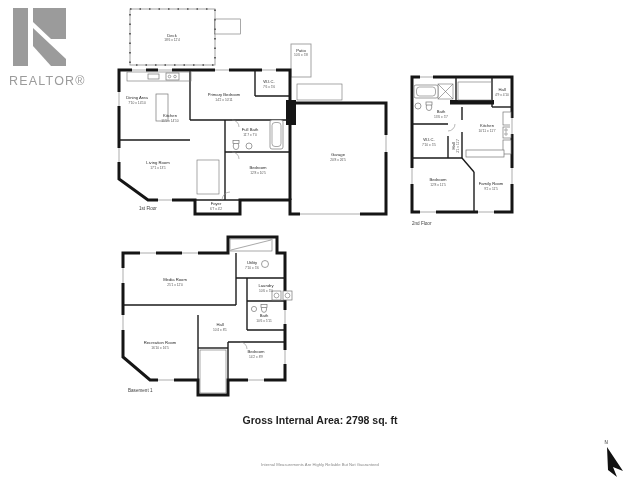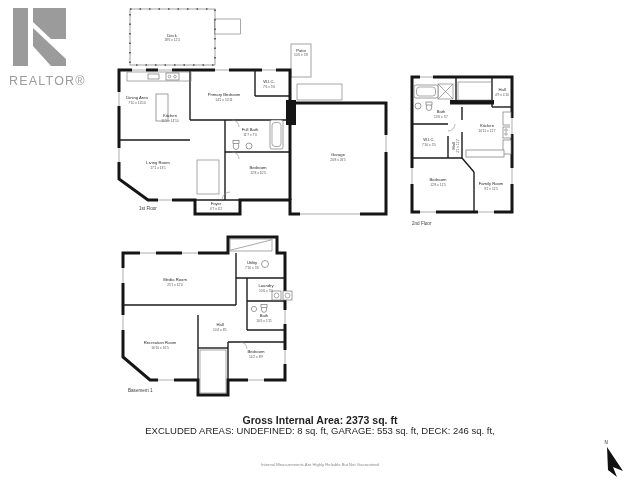--- a/index.html
+++ b/index.html
@@ -336,15 +336,14 @@
 
   <g>
     <text x="606" y="444" class="northN">N</text>
     <polygon points="607,447 623,471 613,467 617,477 608,470" fill="#111"></polygon>
   </g>
 
   <text x="320" y="466" class="disc">Internal Measurements Are Highly Reliable But Not Guaranteed</text>
 </svg>
 
 <div class="footer">
-  <div class="f-title">Gross Internal Area: 2373 sq. ft</div>
-  <div class="f-line">EXCLUDED AREAS: UNDEFINED: 8 sq. ft, GARAGE: 553 sq. ft, DECK: 246 sq. ft,</div>
+  <div class="f-title">Gross Internal Area: 2798 sq. ft</div>
 </div>
 
 </body></html>

